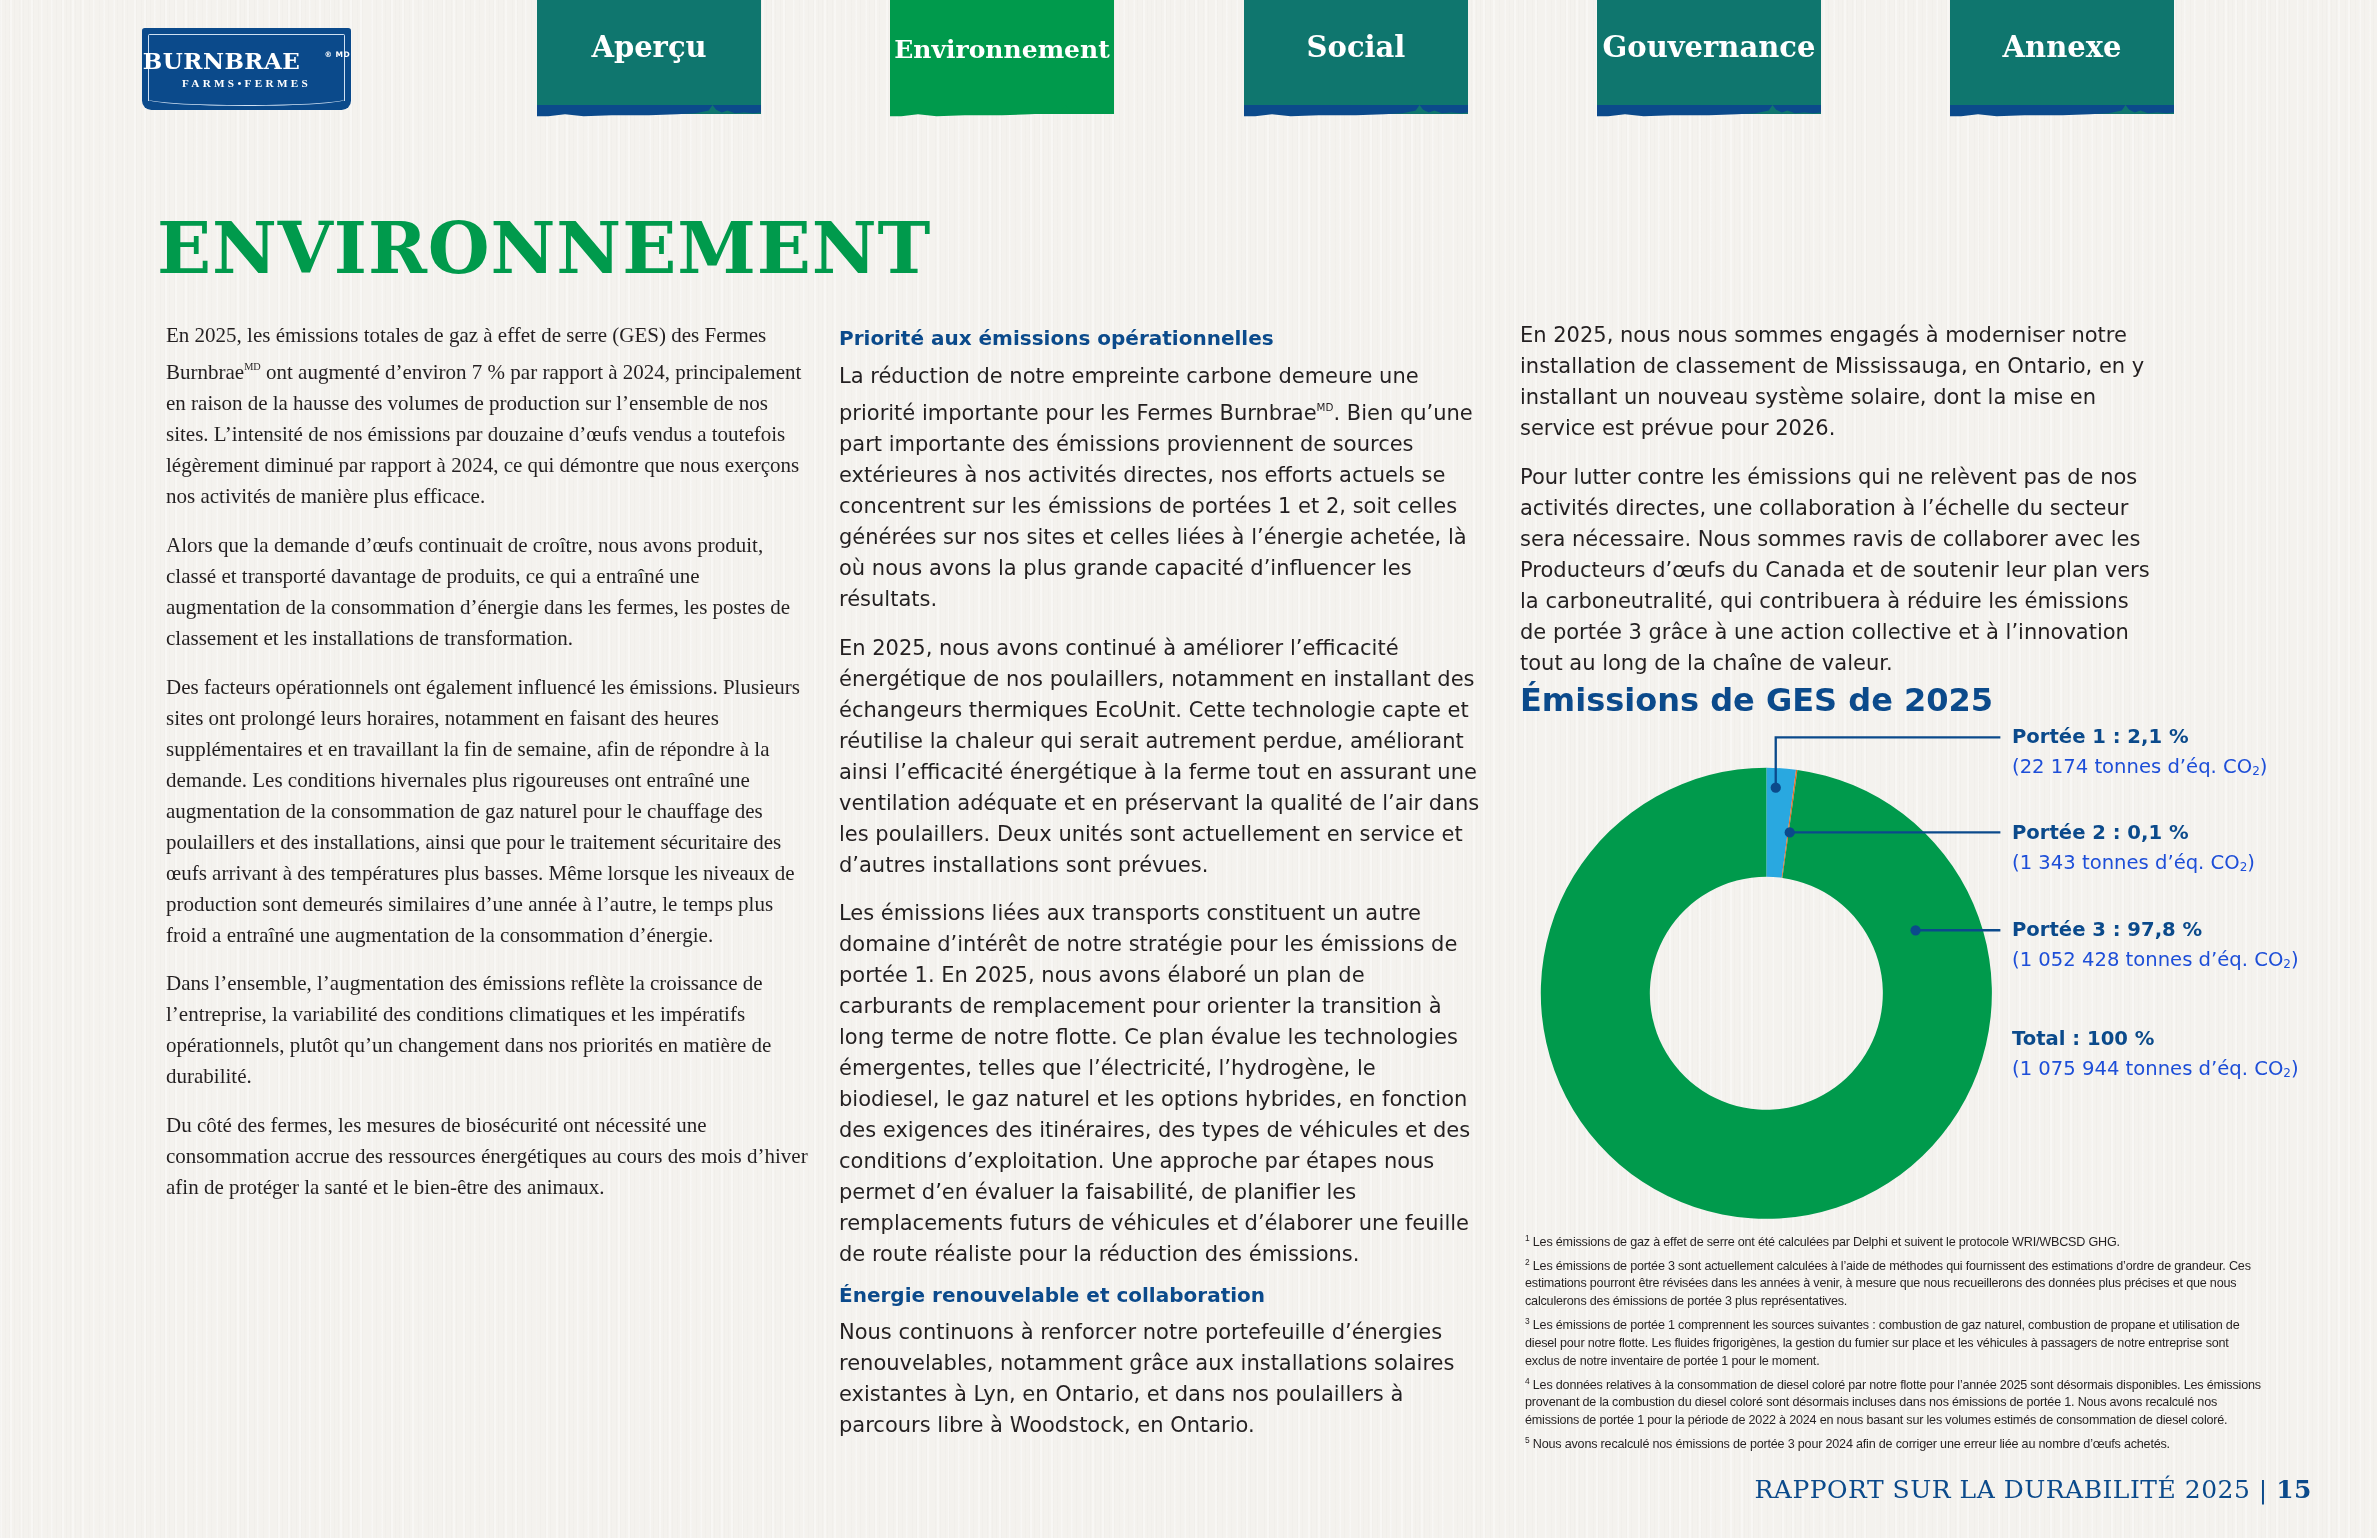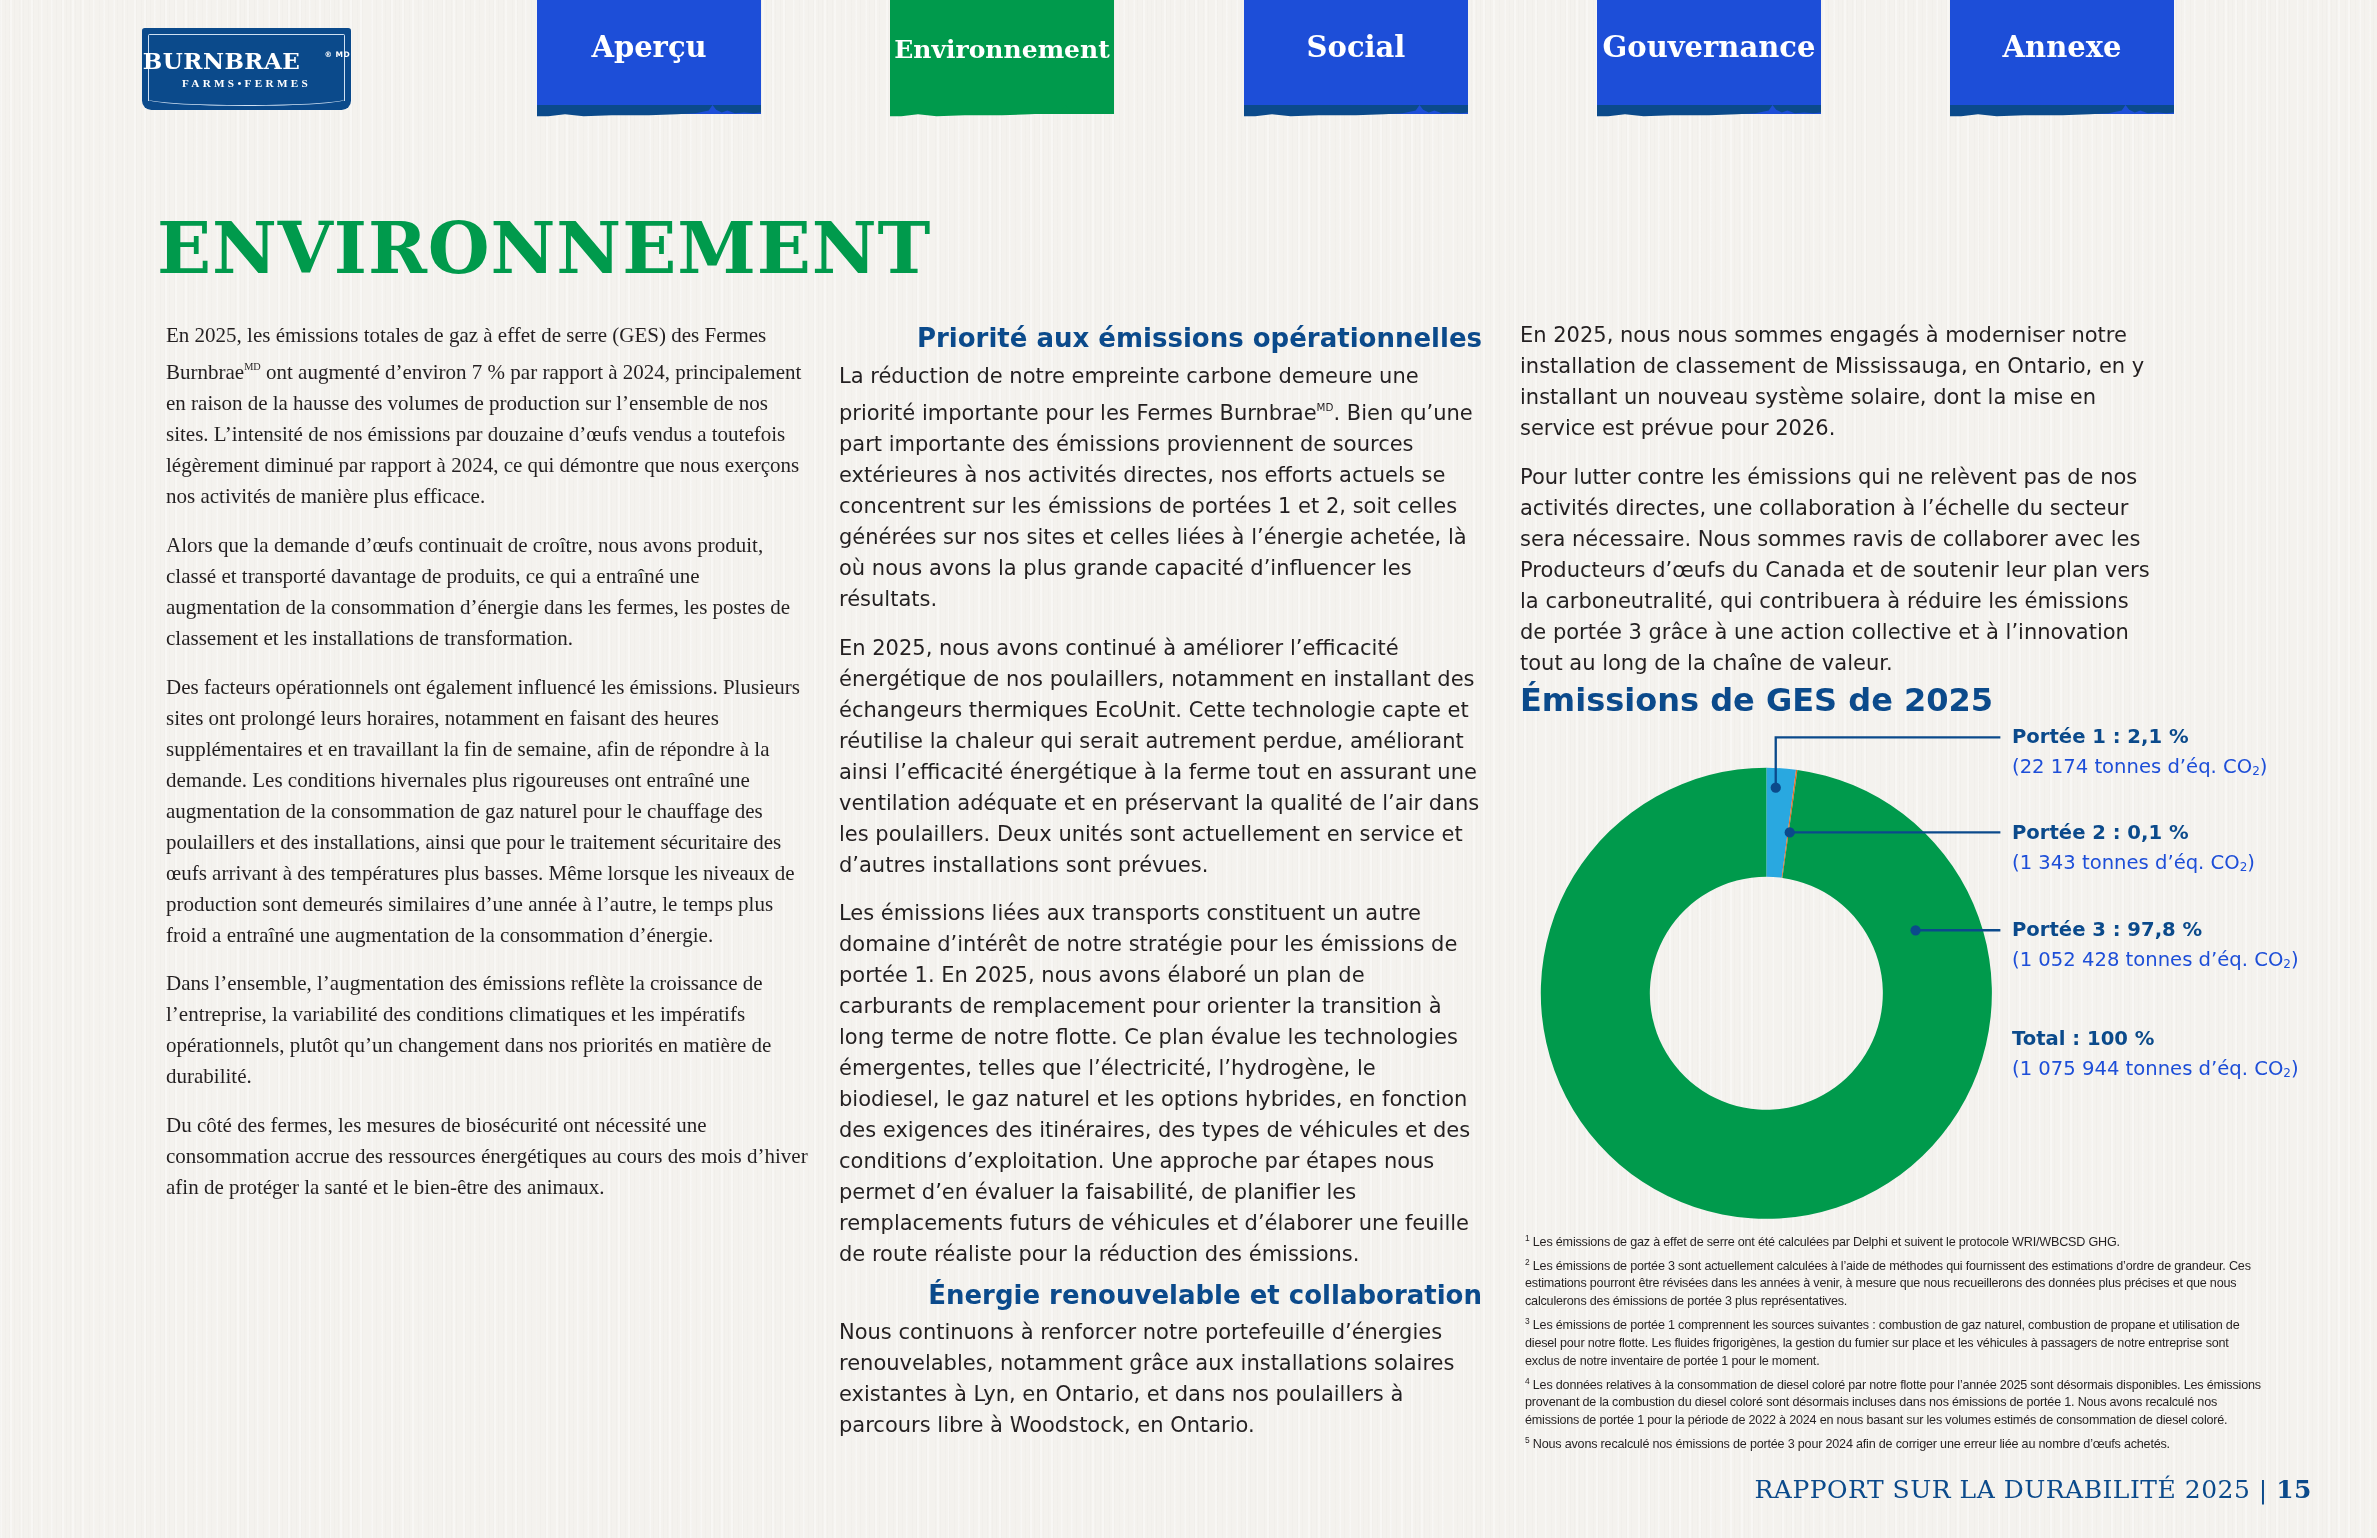--- a/index.html
+++ b/index.html
@@ -36,21 +36,21 @@
   .logo .brand sup { font-size: 7.5px; font-family: "DejaVu Sans", sans-serif; vertical-align: 11.2px; padding-left: 24px; }
   .logo .sub {
     position: absolute; left: 0; right: 0; top: 49px; text-align: center;
     font-family: Liberation Serif, serif; font-weight: bold; color: #fff;
     font-size: 11.2px; letter-spacing: 3.3px;
   }
 
   
   .tab {
     top: 0; width: 224px; height: 114px;
-    background: #1d4ed8; color: #fff;
+    background: #0f766e; color: #fff;
     display: flex; align-items: flex-start; justify-content: center;
     box-sizing: border-box; padding-top: 30px;
     font-family: "DejaVu Serif", serif; font-weight: bold; font-size: 29px;
     cursor: pointer;
   }
   .tab.active { background: #009a4c; font-size: 25px; padding-top: 35px; }
   .tab .torn {
     position: absolute; left: 0; bottom: -3.7px; width: 100%; height: 13px;
   }
 
@@ -58,21 +58,21 @@
   .page-title {
     left: 157px; top: 213px;
     font-family: "DejaVu Serif", serif; font-weight: bold;
     font-size: 71px; color: #009a4c; letter-spacing: 0.9px; line-height: 1;
   }
 
   
   .col { width: 643px; font-size: 21px; line-height: 31px; color: #231f20; }
   .col p { margin: 0 0 17.7px 0; }
   .col h2 {
-    margin: 0 0 5.6px 0; font-size: 26px; line-height: 34px; color: #0b4a8b; font-weight: bold; text-align: right;
+    margin: 0 0 5.6px 0; font-size: 20px; line-height: 34px; color: #0b4a8b; font-weight: bold;
   }
   .col1 { left: 166px; top: 320px; font-family: Liberation Serif, serif; }
   .col2 { left: 839px; top: 321px; }
   .col3 { left: 1520px; top: 320px; width: 634px; }
   sup.md { font-size: 10.3px; vertical-align: 9.3px; }
 
   .chart-title {
     left: 1520px; top: 681px; font-size: 32px; font-weight: bold; color: #0b4a8b;
   }
 

